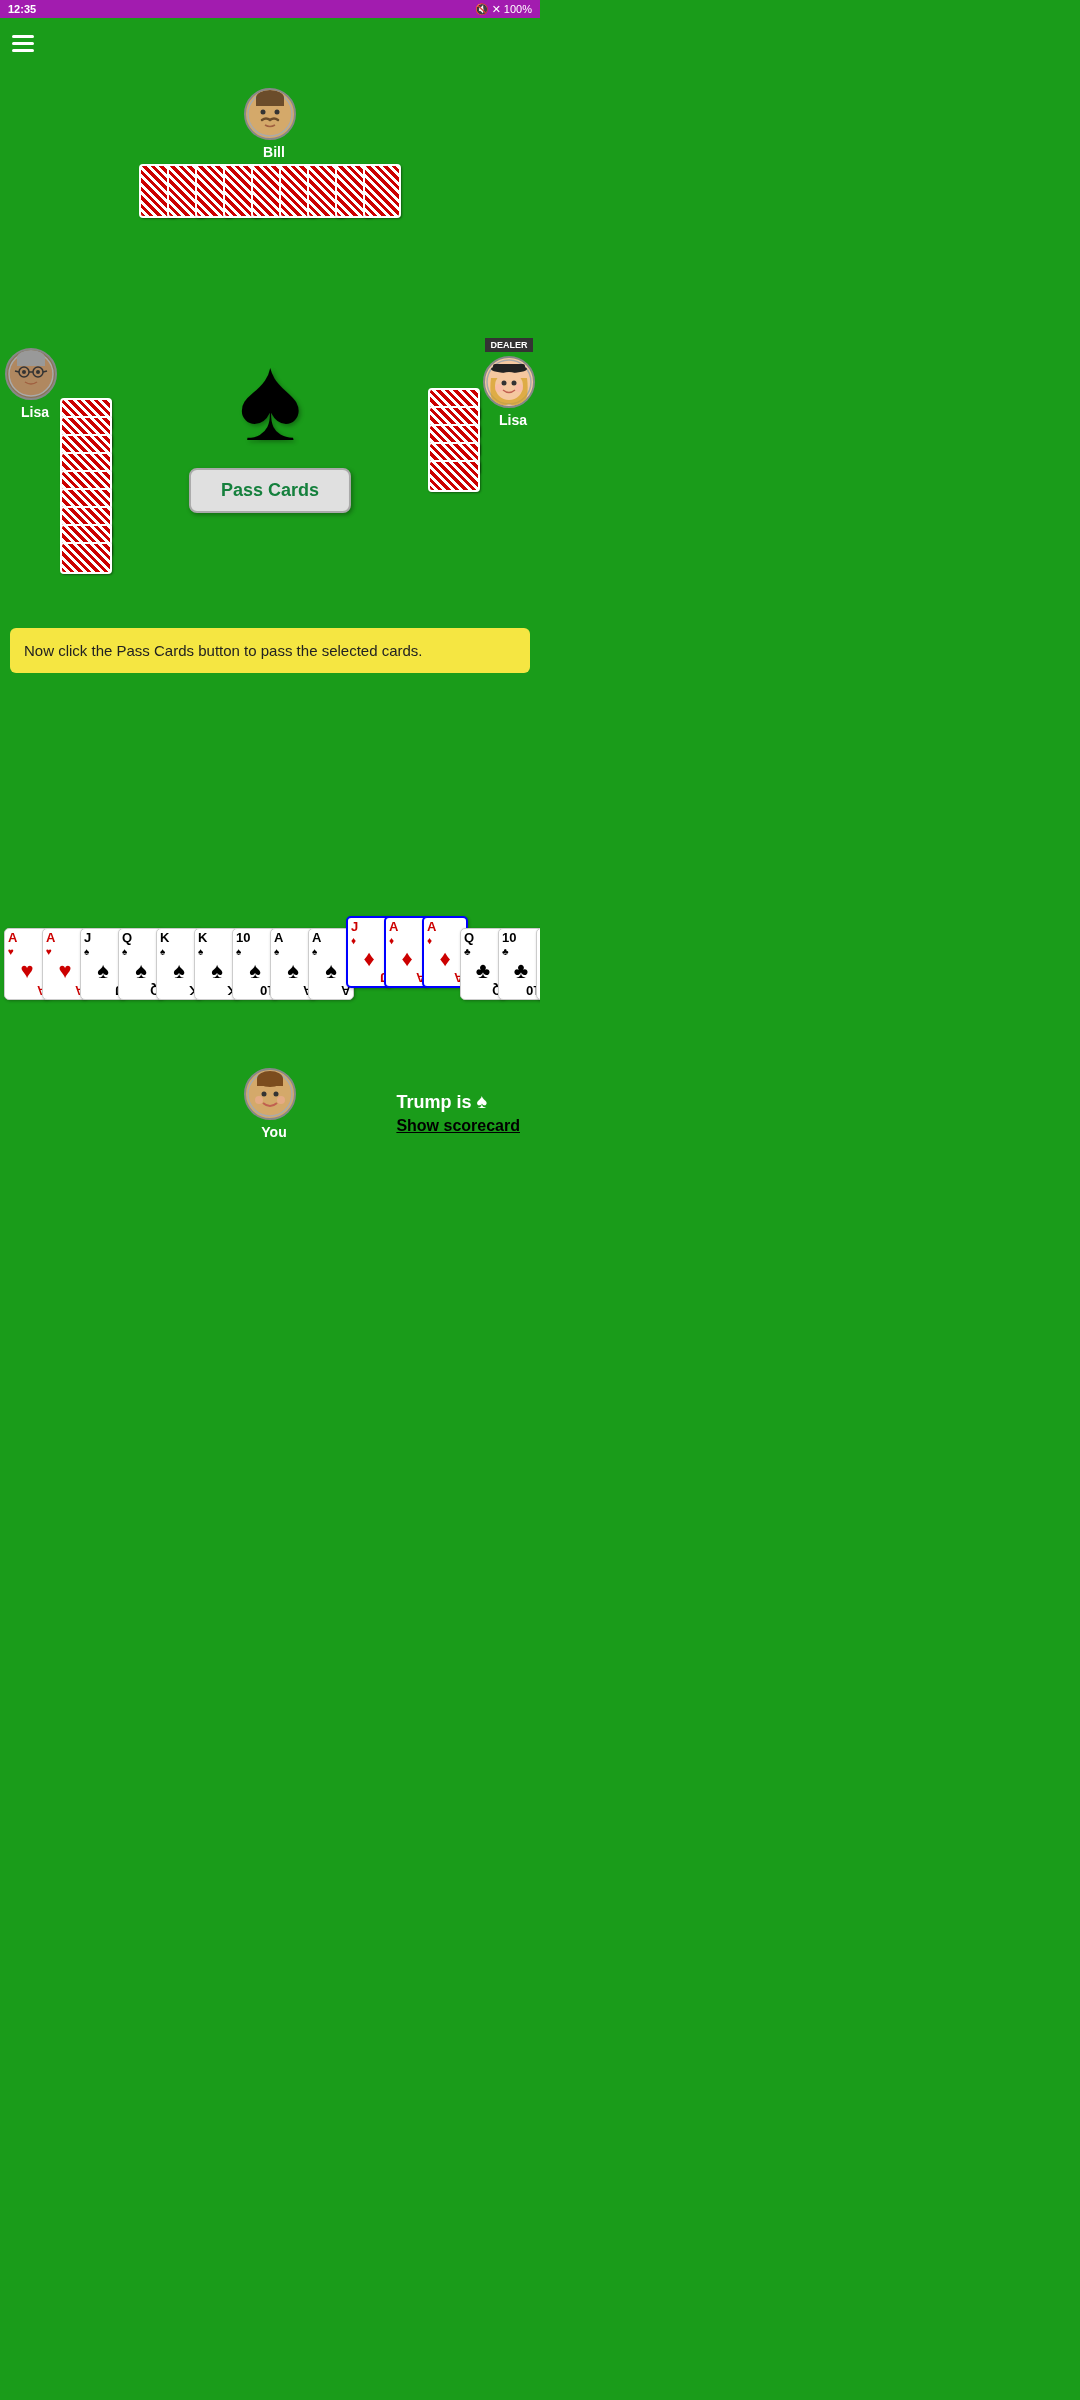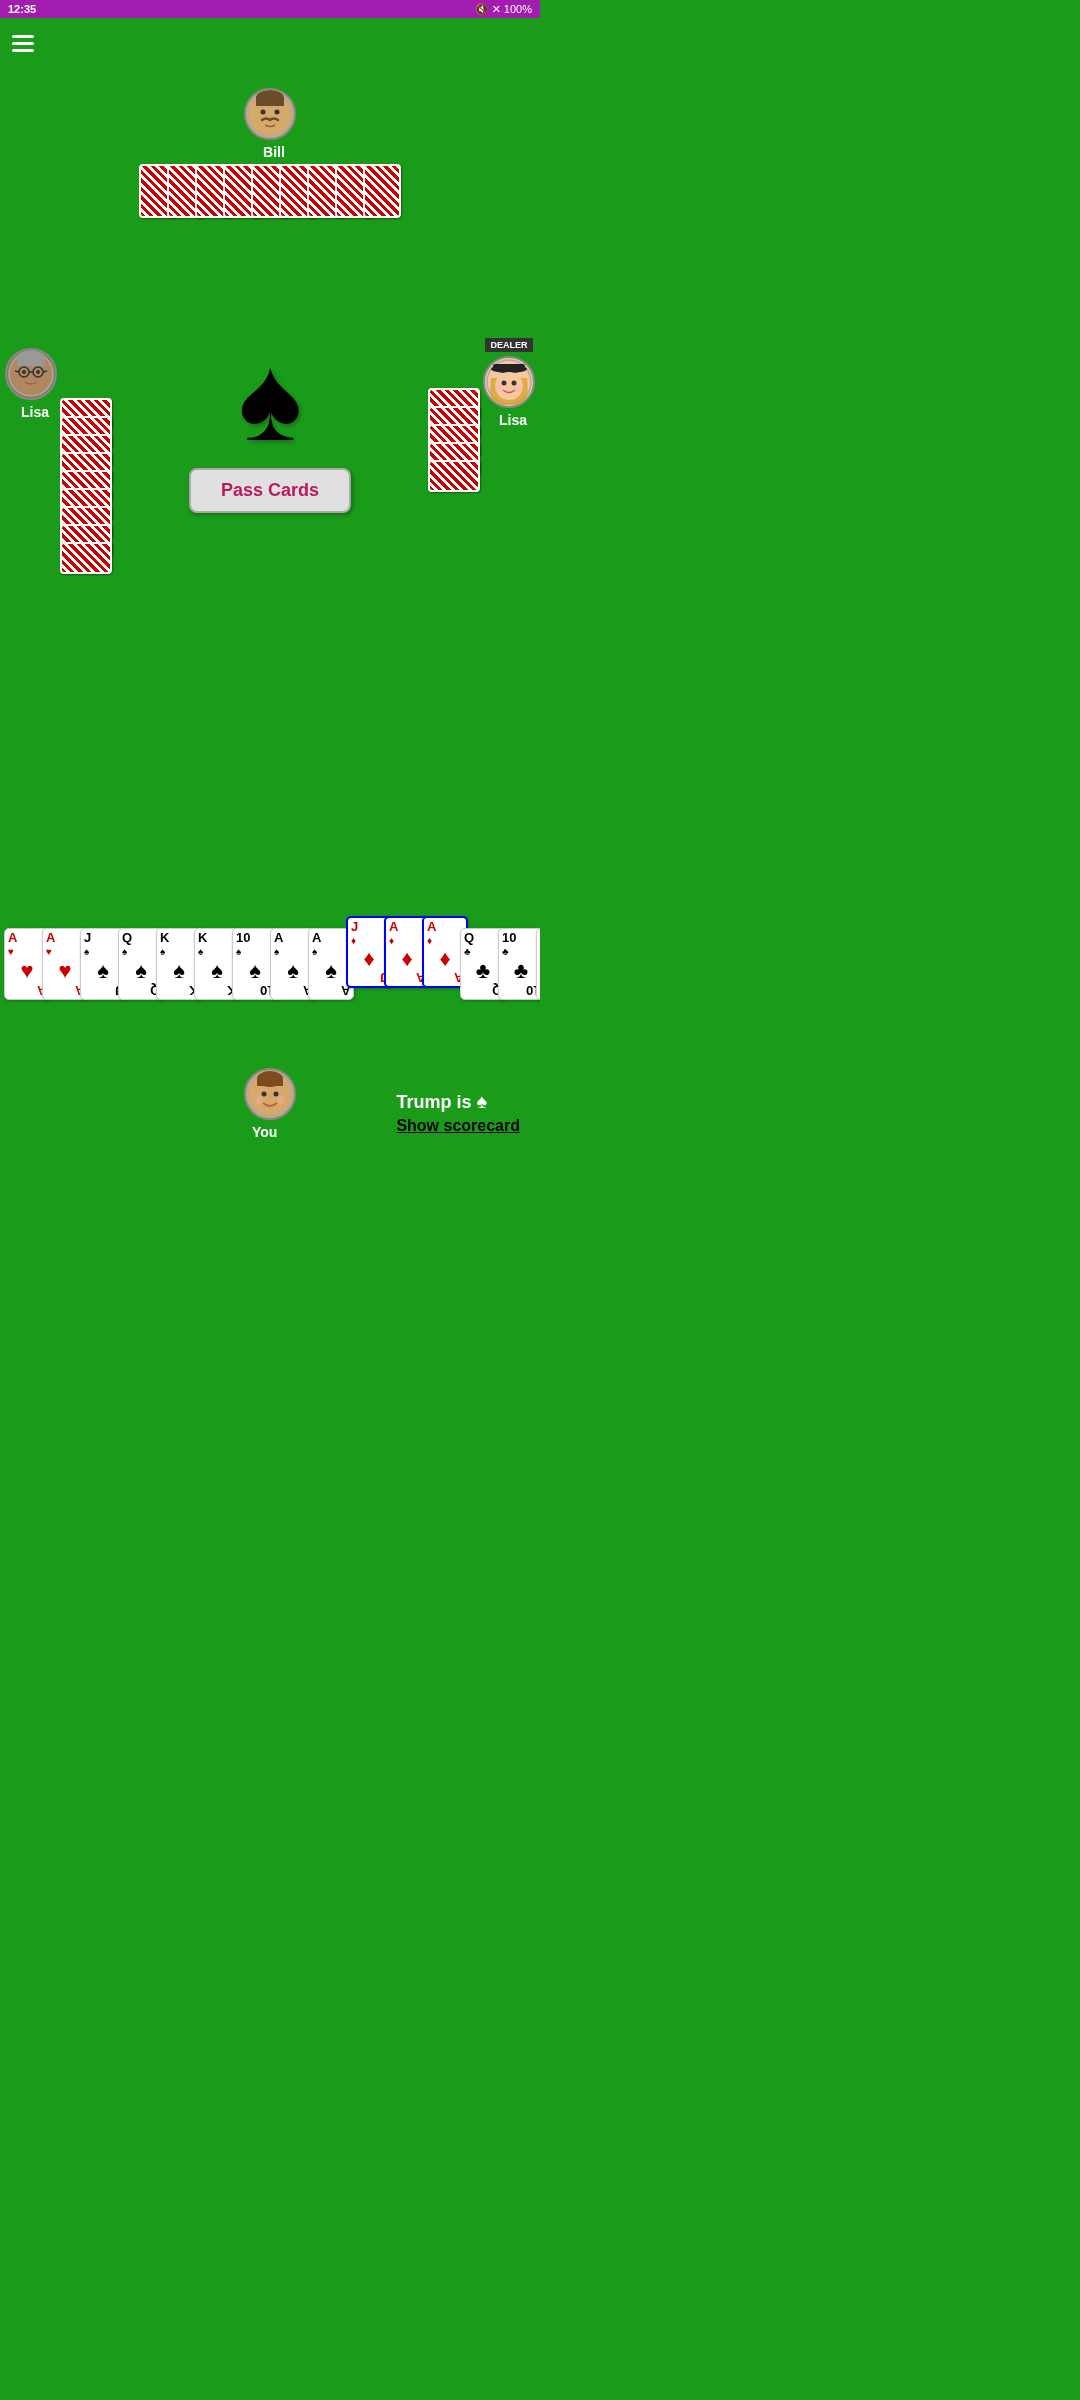--- a/index.html
+++ b/index.html
@@ -182,21 +182,21 @@
     }
 
     
     .pass-cards-btn {
       background: #e0e0e0;
       border: 2px solid #aaa;
       border-radius: 8px;
       padding: 10px 30px;
       font-size: 18px;
       font-weight: bold;
-      color: #be185d;
+      color: #15803d;
       cursor: pointer;
       box-shadow: 2px 2px 4px rgba(0,0,0,0.3);
     }
 
     
     .instruction-box {
       position: absolute;
       top: 560px;
       left: 10px;
       right: 10px;
@@ -266,20 +266,21 @@
     .black { color: #000; }
 
     
     .player-you {
       position: absolute;
       bottom: 60px;
       left: 50%;
       transform: translateX(-50%);
       display: flex;
       flex-direction: column;
+      align-items: center;
       gap: 4px;
     }
     .you-avatar {
       width: 52px; height: 52px; border-radius: 50%;
       background: #d4a96a;
       border: 2px solid #888;
       display: flex; align-items: center; justify-content: center;
       font-size: 24px;
       overflow: hidden;
     }
@@ -442,20 +443,23 @@
       <div class="card-back-v"></div>
       <div class="card-back-v"></div>
     </div>
   </div>
 
   <div class="center-area">
     <div class="spade-symbol">♠</div>
     <button class="pass-cards-btn">Pass Cards</button>
   </div>
 
+  <div class="instruction-box">
+    <span>Now click the Pass Cards button to pass the selected cards.</span>
+  </div>
 
   <div class="player-hand" id="hand-container">
   <div class="hand-card">
       <div class="card-rank-top red">A<br><span style="font-size:10px;">♥</span></div>
       <div class="card-suit-center red">♥</div>
       <div class="card-rank-bottom red">A</div>
     </div>
       <div class="hand-card">
       <div class="card-rank-top red">A<br><span style="font-size:10px;">♥</span></div>
       <div class="card-suit-center red">♥</div>

